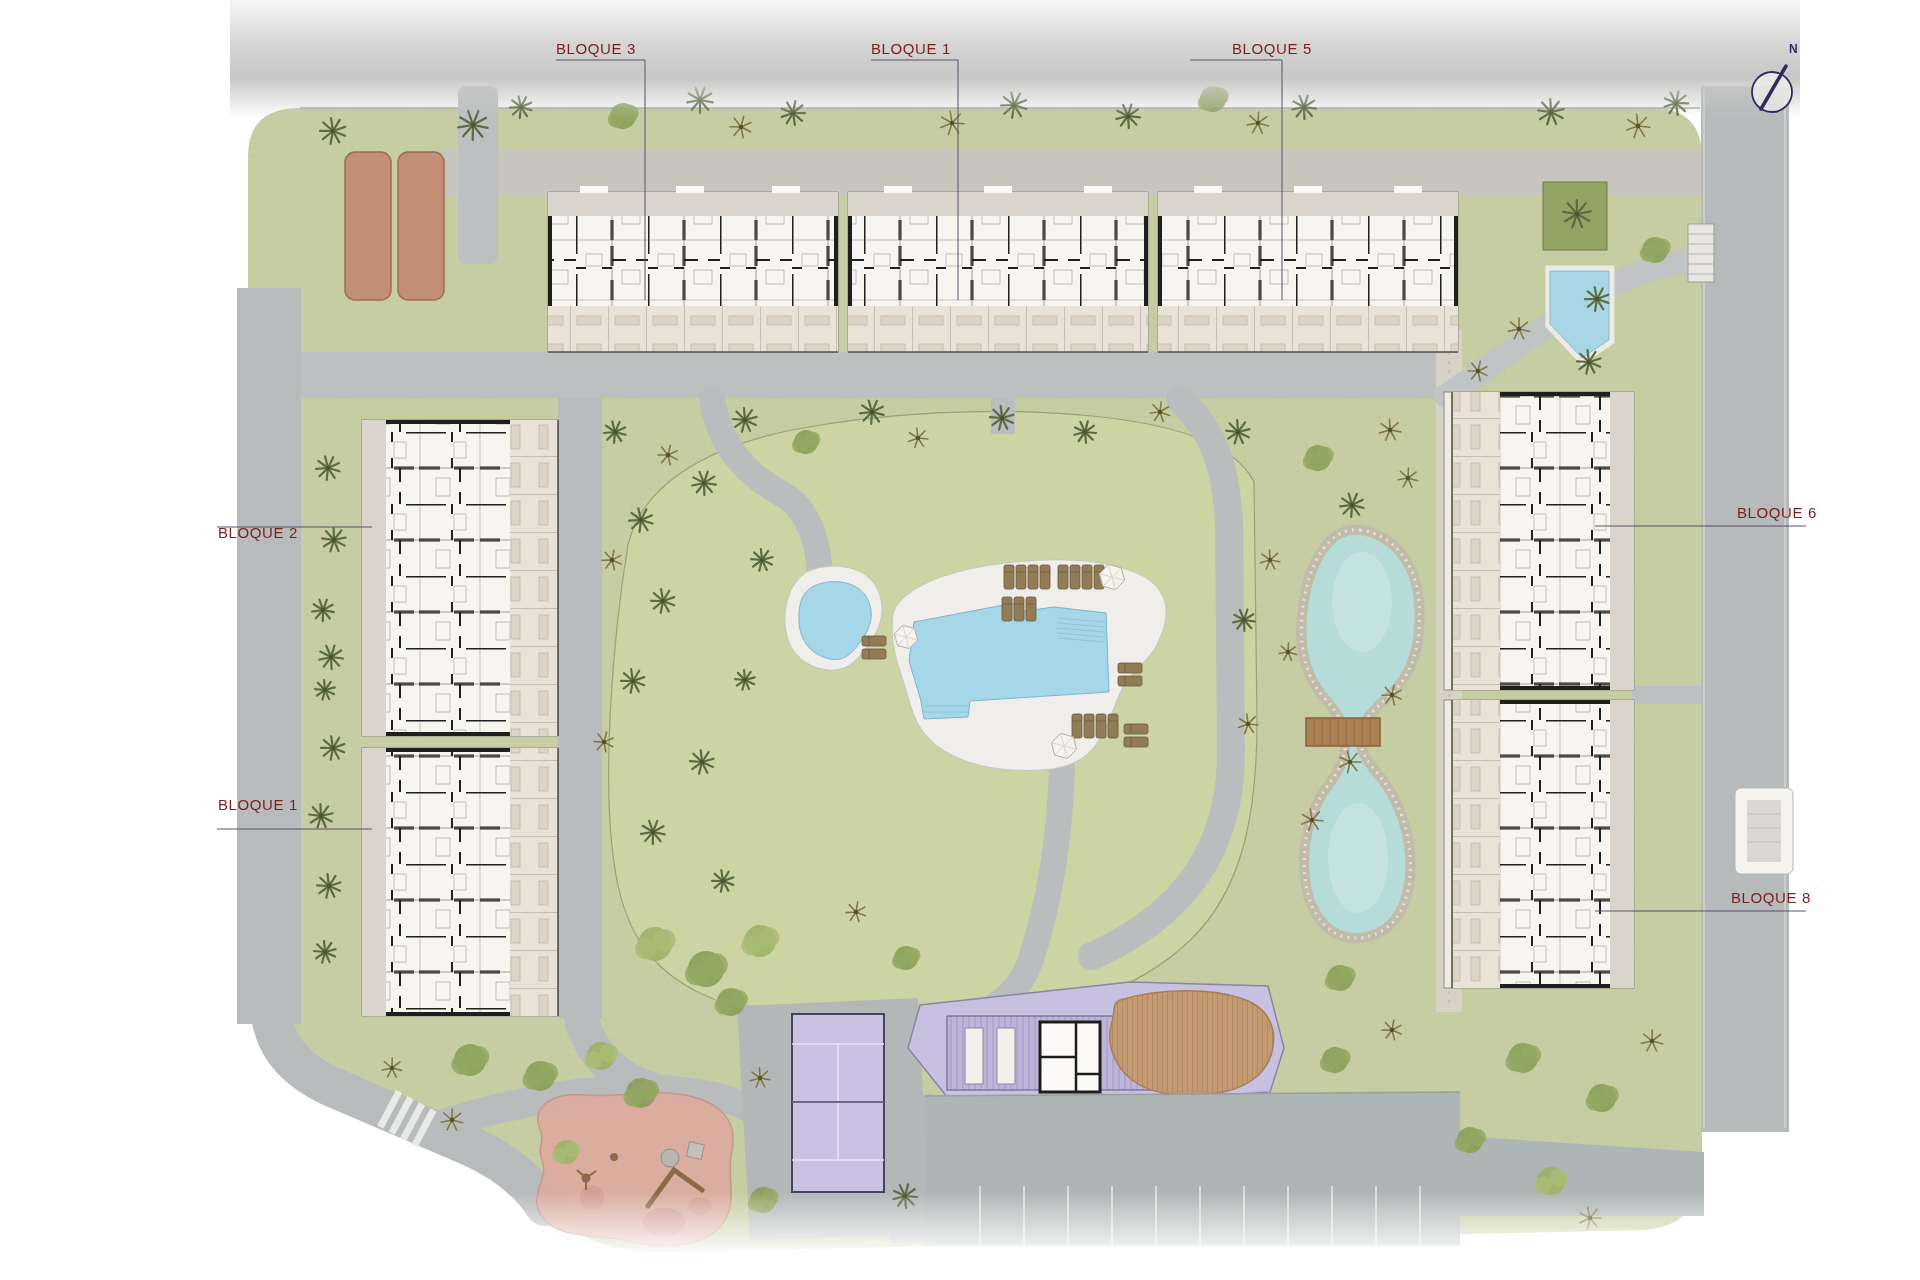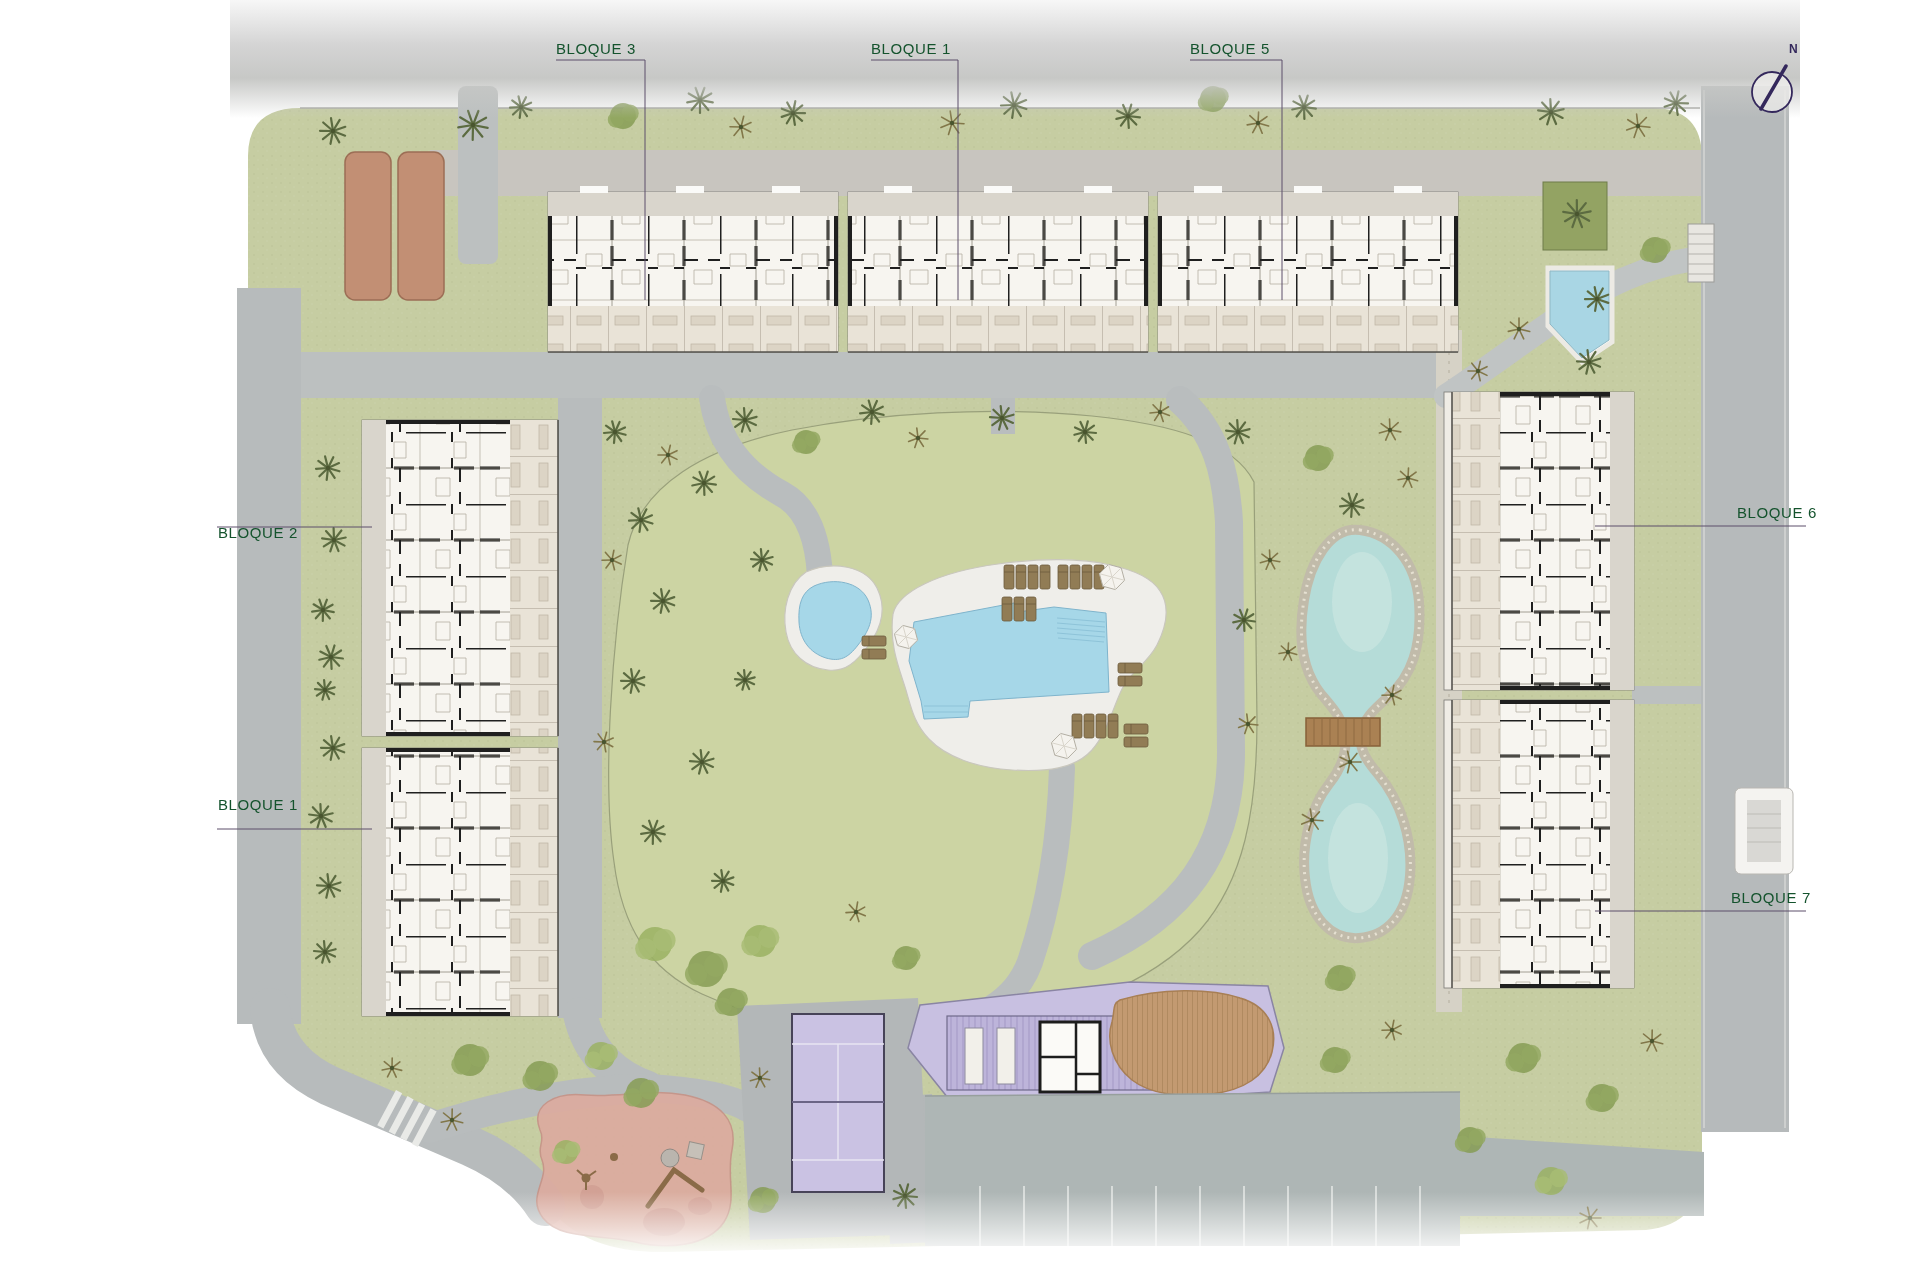--- a/index.html
+++ b/index.html
@@ -7,21 +7,21 @@
          font-family:"Liberation Sans",sans-serif;}
   svg.scene{position:absolute;left:0;top:0;z-index:1;}
   svg.overlay{position:absolute;left:0;top:0;z-index:11;pointer-events:none;}
   .shade{position:absolute;pointer-events:none;}
   .shade-top{left:0;top:0;width:1920px;height:118px;z-index:6;
     background:linear-gradient(180deg,#f7f7f7 0%,#d4d4d4 38%,#c7c8c6 66%,rgba(199,200,198,0) 100%);}
   .shade-bottom{left:0;top:1192px;width:1920px;height:88px;z-index:6;
     background:linear-gradient(180deg,rgba(255,255,255,0) 0%,rgba(255,255,255,0.95) 72%,#ffffff 100%);}
   .shade-left{left:0;top:0;width:230px;height:1280px;z-index:6;background:#ffffff;}
   .shade-right{left:1800px;top:0;width:120px;height:1280px;z-index:6;background:#ffffff;}
-  .lbl{position:absolute;z-index:12;font-size:15px;color:#14532d;letter-spacing:0.6px;white-space:nowrap;text-align:right;}
+  .lbl{position:absolute;z-index:12;font-size:15px;color:#7f1d1d;letter-spacing:0.6px;white-space:nowrap;text-align:right;}
   .north-n{position:absolute;left:1789px;top:42px;z-index:12;font-size:12px;font-weight:bold;color:#34285c;}
 </style>
 </head>
 <body>
 
 <div class="stage">
 
   <svg class="scene" width="1920" height="1280" viewBox="0 0 1920 1280">
     <defs>
       <pattern id="apt" width="72" height="60" patternUnits="userSpaceOnUse">
@@ -1196,20 +1196,20 @@
     </g>
   </svg>
 
   <div class="shade shade-top"></div>
   <div class="shade shade-bottom"></div>
   <div class="shade shade-left"></div>
   <div class="shade shade-right"></div>
 
   <div class="lbl" style="left:556px;top:40px">BLOQUE 3</div>
   <div class="lbl" style="left:871px;top:40px">BLOQUE 1</div>
-  <div class="lbl" style="left:1190px;top:40px">BLOQUE 5</div>
+  <div class="lbl" style="left:1232px;top:40px">BLOQUE 5</div>
   <div class="lbl" style="left:218px;top:524px">BLOQUE 2</div>
   <div class="lbl" style="left:218px;top:796px">BLOQUE 1</div>
   <div class="lbl" style="left:1737px;top:504px">BLOQUE 6</div>
-  <div class="lbl" style="left:1731px;top:889px">BLOQUE 7</div>
+  <div class="lbl" style="left:1731px;top:889px">BLOQUE 8</div>
   <div class="north-n">N</div>
 
 </div>
 
 </body></html>

